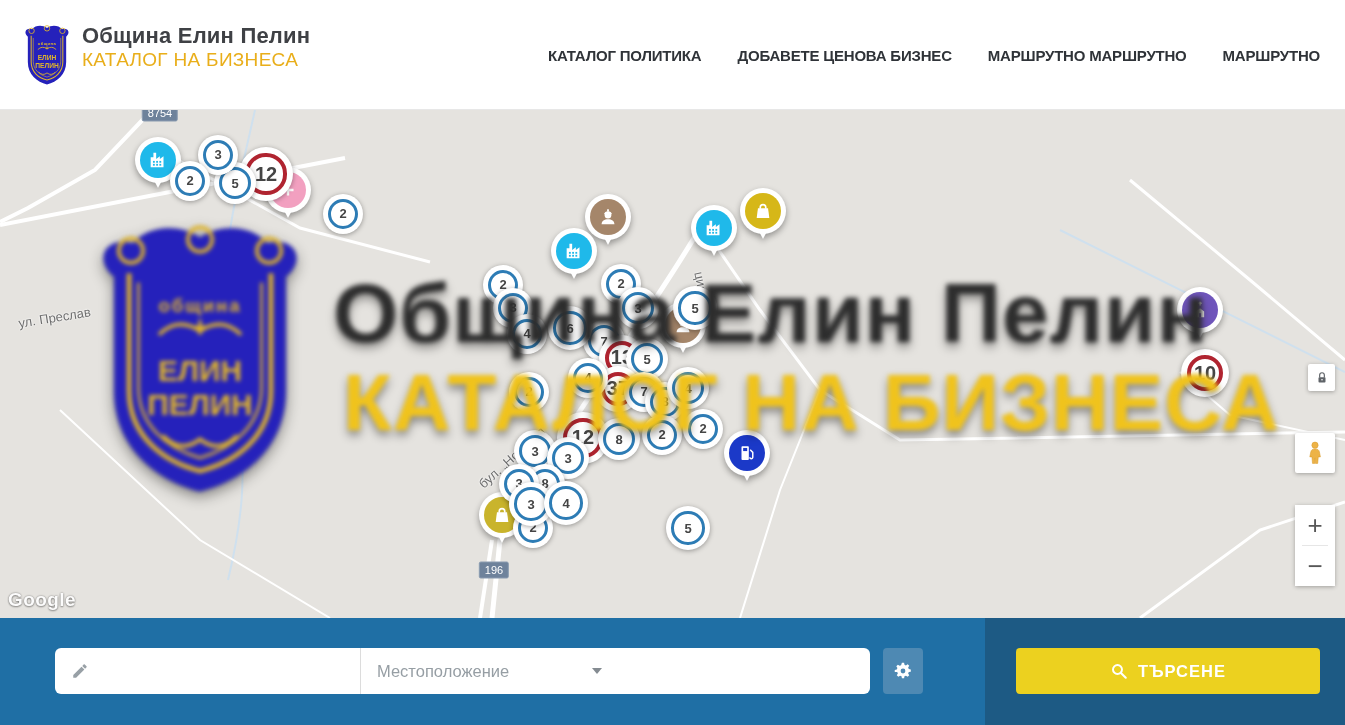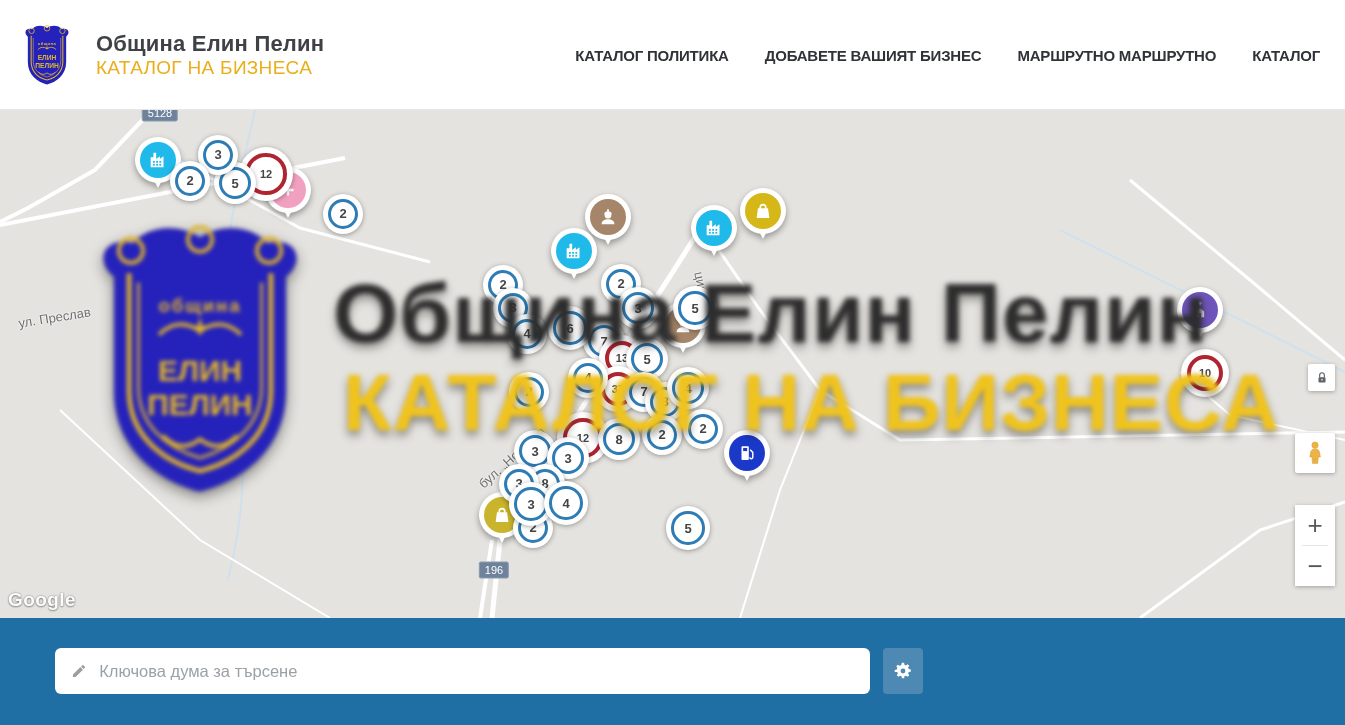--- a/index.html
+++ b/index.html
@@ -2,21 +2,21 @@
 <html style="--map-bg: #e5e3df; --bar-blue: #1f6fa5; --panel-blue: #1d5a84; --button-yellow: #ecd11f; --subtitle-yellow: #e9ae1a; --gear-button: #4e89b3; --ring-blue: #2d7cb5; --ring-red: #b02430; --crest-blue: #2521bb; --crest-gold: #e0b52a;"><head>
 <meta charset="utf-8">
 <style>
   * { margin:0; padding:0; box-sizing:border-box; }
   body { font-family:"Liberation Sans", sans-serif; background:#fff; }
   .page { position:relative; width:1345px; height:725px; overflow:hidden; background:#fff; }
 
   
   header { position:absolute; top:0; left:0; width:1345px; height:110px; background:#fff;
            border-bottom:1px solid #e7e7e7; z-index:40; display:flex; align-items:center; }
-  .brand { display:flex; align-items:center; gap:24px; margin-left:22px; cursor:pointer; }
+  .brand { display:flex; align-items:flex-start; gap:10px; margin-left:22px; cursor:pointer; }
   .logo { width:50px; height:64px; }
   .logo svg { width:100%; height:100%; }
   .brand-title { font-size:22px; font-weight:bold; color:#3f4145; letter-spacing:.2px; }
   .brand-subtitle { font-size:19px; font-weight:normal; color:var(--subtitle-yellow); margin-top:0; letter-spacing:.3px; }
   nav { position:absolute; right:25px; top:0; height:110px; display:flex; align-items:center; gap:36px; }
   .nav-item { font-size:15px; font-weight:bold; color:#2f3338; letter-spacing:-.2px; cursor:pointer; white-space:nowrap; }
 
   
   .map { position:absolute; top:110px; left:0; width:1345px; height:508px;
          background:var(--map-bg); overflow:hidden; cursor:grab; }
@@ -35,21 +35,21 @@
   .pin-head { position:absolute; inset:0; background:#fff; border-radius:50%;
               display:flex; align-items:center; justify-content:center; }
   .pin-disc { width:36px; height:36px; border-radius:50%; display:flex; align-items:center; justify-content:center; }
   .pin-disc svg { width:22px; height:22px; }
 
   .cluster { position:absolute; transform:translate(-50%,-50%); background:#fff; border-radius:50%;
              box-shadow:0 1px 5px rgba(0,0,0,.35); display:flex; align-items:center; justify-content:center;
              z-index:6; cursor:pointer; }
   .cluster .ring { width:76%; height:76%; border-radius:50%; display:flex; align-items:center; justify-content:center; }
   .cluster span { font-size:13px; font-weight:bold; color:#454545; }
-  .cluster.big span { font-size:11px; }
+  .cluster.big span { font-size:20px; }
 
   
   .watermark { position:absolute; inset:0; z-index:10; pointer-events:none; }
   .wm-crest { position:absolute; left:88px; top:105px; width:224px; height:288px;
               filter:blur(2.2px) drop-shadow(0 5px 7px rgba(0,0,0,.45)); }
   .wm-crest svg { width:100%; height:100%; }
   .wm-title { position:absolute; left:333px; top:155px; font-size:84px; font-weight:bold; color:#2d2d2d;
               white-space:nowrap; filter:blur(2.4px); text-shadow:0 5px 9px rgba(0,0,0,.4); letter-spacing:1px; }
   .wm-subtitle { position:absolute; left:343px; top:247px; font-size:80px; font-weight:bold; color:#f0c31c;
               white-space:nowrap; filter:blur(2.2px); text-shadow:0 5px 9px rgba(0,0,0,.45); letter-spacing:1px; }
@@ -125,23 +125,23 @@
     <text x="60" y="105" text-anchor="middle" fill="#e0b52a" font-size="16" font-weight="bold">ПЕЛИН</text>
     <path d="M40 116 Q50 126 60 118 Q70 126 80 116" fill="none" stroke="#e0b52a" stroke-width="2"></path>
   </svg></div>
       <div>
         <div class="brand-title">Община Елин Пелин</div>
         <div class="brand-subtitle">КАТАЛОГ НА БИЗНЕСА</div>
       </div>
     </div>
     <nav id="mainNav">
         <a class="nav-item">КАТАЛОГ ПОЛИТИКА</a>
-        <a class="nav-item">ДОБАВЕТЕ ВАШИЯТ БИЗНЕС</a>
+        <a class="nav-item">ДОБАВЕТЕ ЦЕНОВА БИЗНЕС</a>
         <a class="nav-item">МАРШРУТНО МАРШРУТНО</a>
-        <a class="nav-item">КАТАЛОГ</a>
+        <a class="nav-item">МАРШРУТНО</a>
       </nav>
   </header>
 
   <div class="map" id="map">
     <svg class="roads" width="1345" height="508">
       <path d="M150 2 L95 60 L28 98 L0 112" stroke="#ffffff" stroke-width="4" fill="none"></path>
       <path d="M0 115 L180 80 L345 48" stroke="#ffffff" stroke-width="4" fill="none"></path>
       <path d="M160 40 L300 118 L430 152" stroke="#ffffff" stroke-width="3" fill="none"></path>
       <path d="M255 0 C235 90 205 200 235 300 C250 360 240 420 228 470" stroke="#cfe0ee" stroke-width="2" fill="none"></path>
       <path d="M700 118 C640 220 560 320 500 430 L492 508" stroke="#ffffff" stroke-width="5" fill="none"></path>
@@ -149,21 +149,21 @@
       <path d="M705 120 L760 200 L820 280 L900 330 L1345 322" stroke="#ffffff" stroke-width="3" fill="none"></path>
       <path d="M1130 70 L1250 170 L1345 250" stroke="#ffffff" stroke-width="3" fill="none"></path>
       <path d="M1060 120 L1345 262" stroke="#cfe0ee" stroke-width="2" fill="none"></path>
       <path d="M1345 330 L1230 305 L1180 262" stroke="#ffffff" stroke-width="2" fill="none"></path>
       <path d="M1140 508 L1260 420 L1345 392" stroke="#ffffff" stroke-width="3" fill="none"></path>
       <path d="M820 280 L780 380 L740 508" stroke="#ffffff" stroke-width="2" fill="none"></path>
       <path d="M60 300 L200 430 L330 508" stroke="#ffffff" stroke-width="2" fill="none"></path>
     </svg>
 
     <div id="roadLabels">
-        <div class="road-badge" style="left: 160px; top: 3px;">5128</div>
+        <div class="road-badge" style="left: 160px; top: 3px;">8754</div>
         <div class="road-badge" style="left: 494px; top: 460px;">196</div>
       </div>
     <div id="streetLabels">
         <div class="street-label" style="left: 18px; top: 200px; transform: rotate(-9deg);">ул. Преслав</div>
         <div class="street-label" style="left: 470px; top: 340px; transform: rotate(-42deg);">бул. „Новосел</div>
         <div class="street-label" style="left: 690px; top: 165px; transform: rotate(78deg);">ция</div>
       </div>
     <div id="pins">
         <div class="pin" style="left: 158px; top: 50px;">
           <div class="pin-tail"></div>
@@ -520,24 +520,36 @@
       <button class="zbtn">−</button>
     </div>
   </div>
 
   <div class="searchbar">
     <div class="pill">
       <label class="seg seg-kw">
         <svg viewBox="0 0 24 24" width="18" height="18">
           <path d="M3 17.2V21h3.8L17.8 10 14 6.2 3 17.2zM20.7 7.1c.4-.4.4-1 0-1.4l-2.4-2.4c-.4-.4-1-.4-1.4 0L15 5.2 18.8 9l1.9-1.9z" fill="#98a0a6"></path>
         </svg>
-        <input placeholder="Ключова дума за търсене" style="">
       </label>
+      <div class="seg seg-loc">
+        <span>Местоположение</span>
+        <i class="caret"></i>
+      </div>
     </div>
     <button class="gear">
       <svg viewBox="0 0 24 24">
         <path d="M10.8 3h2.4l.4 2.2 1.6.7 1.9-1.2 1.7 1.7-1.2 1.9.7 1.6 2.2.4v2.4l-2.2.4-.7 1.6 1.2 1.9-1.7 1.7-1.9-1.2-1.6.7-.4 2.2h-2.4l-.4-2.2-1.6-.7-1.9 1.2-1.7-1.7 1.2-1.9-.7-1.6L3 13.2v-2.4l2.2-.4.7-1.6-1.2-1.9 1.7-1.7 1.9 1.2 1.6-.7z" fill="#fff"></path>
         <circle cx="12" cy="12" r="2.6" fill="#4e89b3"></circle>
       </svg>
     </button>
+    <div class="right-panel">
+      <button class="search-btn">
+        <svg viewBox="0 0 24 24">
+          <circle cx="10" cy="10" r="6" fill="none" stroke="#fff" stroke-width="2.6"></circle>
+          <path d="M14.6 14.6 L21 21" stroke="#fff" stroke-width="2.8" stroke-linecap="round"></path>
+        </svg>
+        <span>ТЪРСЕНЕ</span>
+      </button>
+    </div>
   </div>
 
 </div>
 
 </body></html>

